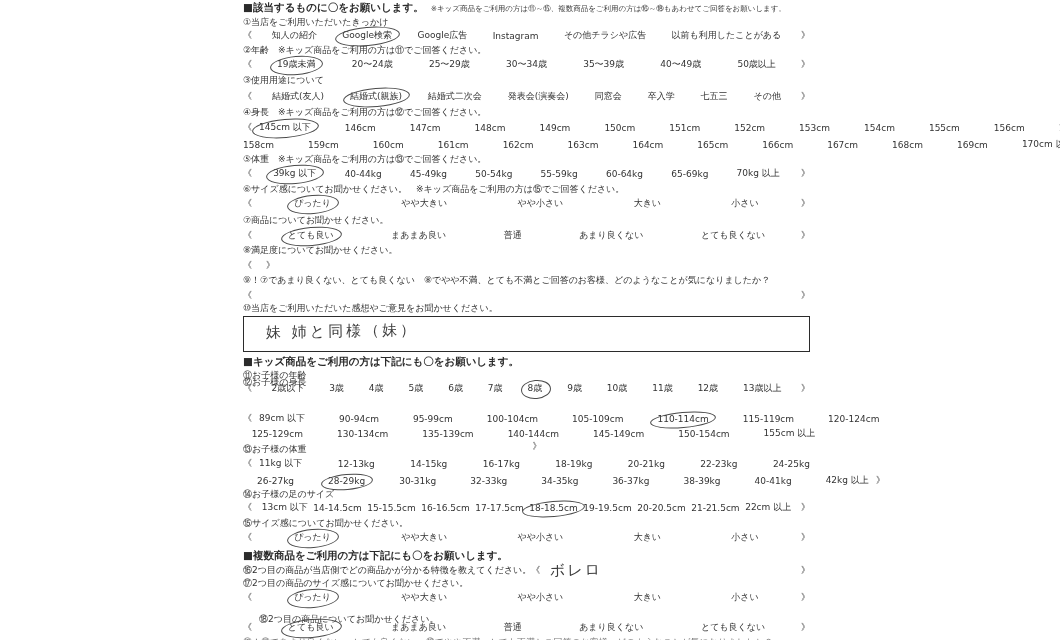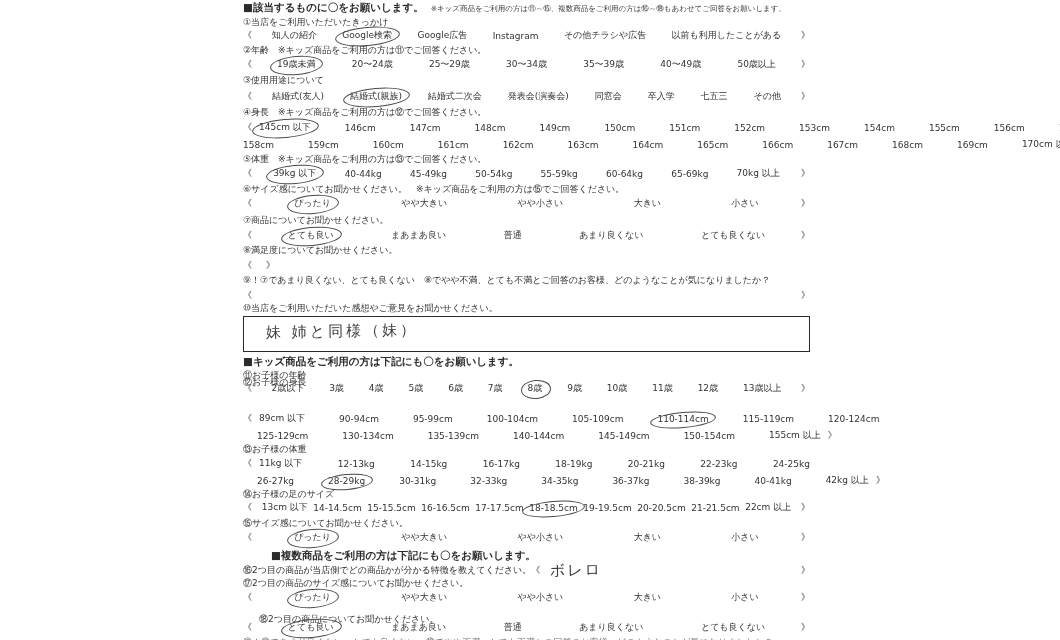--- a/index.html
+++ b/index.html
@@ -221,21 +221,21 @@
           <span class="opt">89cm 以下</span>
           <span class="opt">90-94cm</span>
           <span class="opt">95-99cm</span>
           <span class="opt">100-104cm</span>
           <span class="opt">105-109cm</span>
           <span class="opt c">110-114cm</span>
           <span class="opt">115-119cm</span>
           <span class="opt">120-124cm</span>
         </div>
       </div>
-      <div class="optrow" style="padding-left: 14px;">
+      <div class="optrow" style="padding-left: 14px; flex-direction: column;">
         <div class="items between">
           <span class="opt">125-129cm</span>
           <span class="opt">130-134cm</span>
           <span class="opt">135-139cm</span>
           <span class="opt">140-144cm</span>
           <span class="opt">145-149cm</span>
           <span class="opt">150-154cm</span>
           <span class="opt">155cm 以上</span>
         </div>
         <span class="rb">》</span>
@@ -297,21 +297,21 @@
         <div class="items">
           <span class="opt c">ぴったり</span>
           <span class="opt">やや大きい</span>
           <span class="opt">やや小さい</span>
           <span class="opt">大きい</span>
           <span class="opt">小さい</span>
         </div>
         <span class="rb">》</span>
       </div>
     </div>
-    <div class="block hdr" style="top: 549px; margin-left: 28px;"><span>■複数商品をご利用の方は下記にも〇をお願いします。</span></div>
+    <div class="block hdr" style="top: 549px;"><span>■複数商品をご利用の方は下記にも〇をお願いします。</span></div>
     <div class="block qh" style="top: 561px;">
       <span>⑯2つ目の商品が当店側でどの商品かが分かる特徴を教えてください。《</span>
       <span class="hand">ボレロ</span>
       <span class="spacer"></span>
       <span>》</span>
     </div>
     <div class="block q" style="top: 577px;">⑰2つ目の商品のサイズ感についてお聞かせください。</div>
     <div class="block" style="top: 590px;">
       <div class="optrow">
         <span class="lb">《</span>

